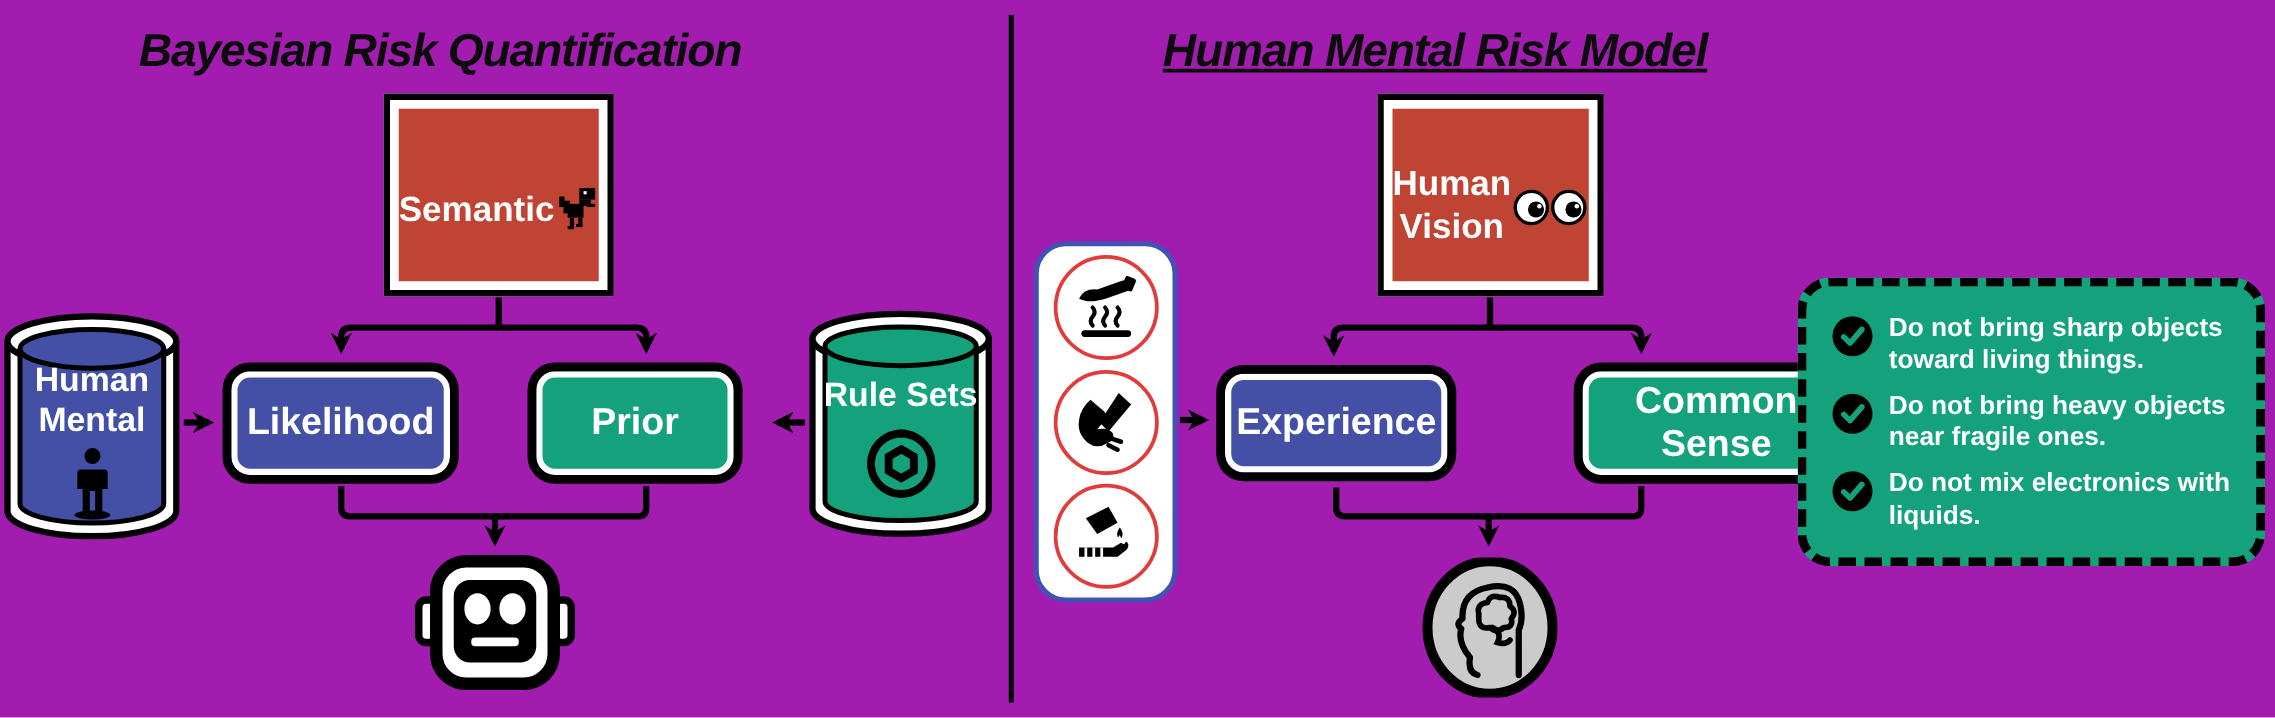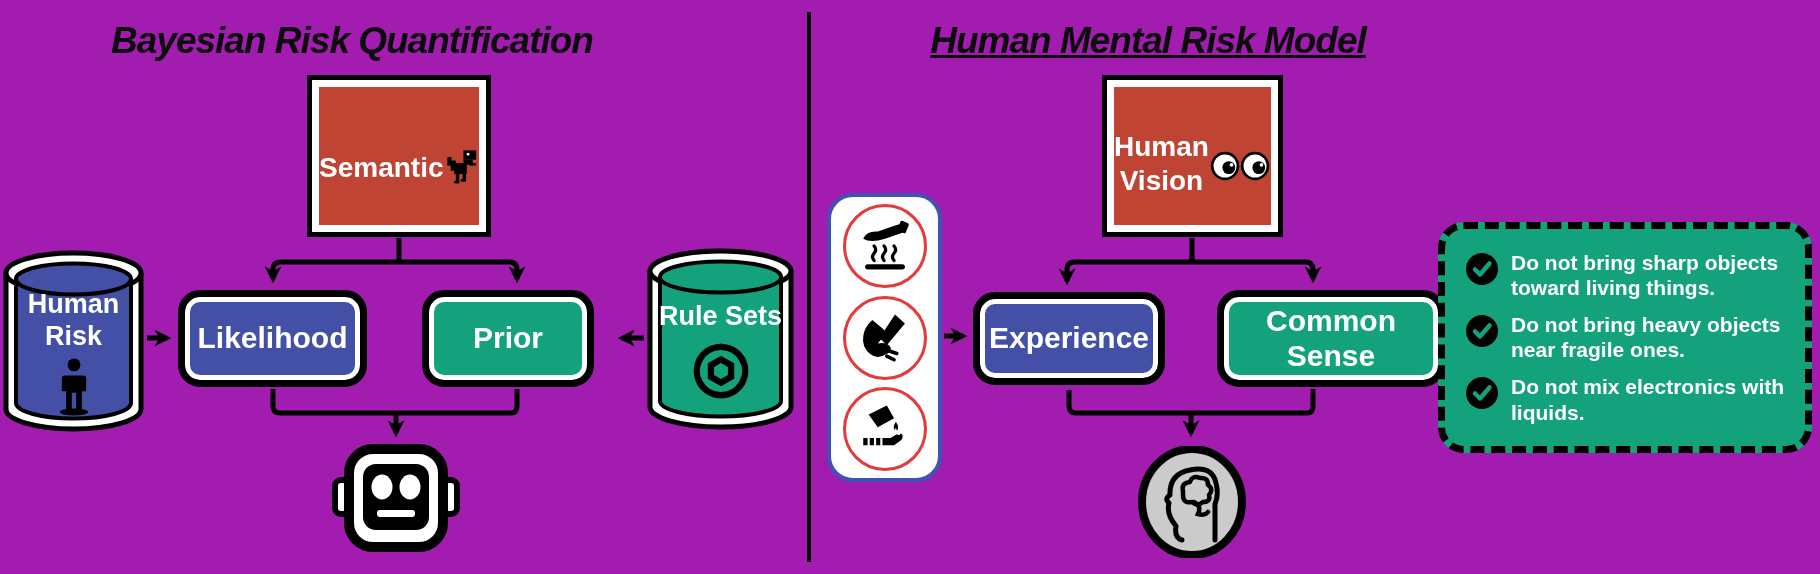--- a/index.html
+++ b/index.html
@@ -119,21 +119,21 @@
 
   <div class="abs" style="left:2px;top:250px;width:143px;height:182px;">
     <svg width="143" height="182" viewBox="0 0 143 182">
       <path d="M4,23 V159 A67.5,20 0 0 0 139,159 V23" fill="#fff" stroke="#000" stroke-width="5"></path>
       <ellipse cx="71.5" cy="23" rx="67.5" ry="20" fill="#fff" stroke="#000" stroke-width="5"></ellipse>
       <path d="M14,29 V153 A57.5,15.5 0 0 0 129,153 V29" fill="var(--blue)" stroke="#000" stroke-width="4"></path>
       <ellipse cx="71.5" cy="29" rx="57.5" ry="15.5" fill="var(--blue)" stroke="#000" stroke-width="4"></ellipse>
     </svg>
     <div class="cyl-label" style="top:38px;">
       <div>Human</div>
-      <div>Risk</div>
+      <div>Mental</div>
     </div>
     <svg class="abs" style="left:52px;top:108px;" width="40" height="58" viewBox="0 0 28 40">
       <ellipse cx="14" cy="37.5" rx="10" ry="2.5" fill="#000"></ellipse>
       <circle cx="14" cy="4.5" r="4.5" fill="#000"></circle>
       <path d="M7.5,12 h13 a2,2 0 0 1 2,2 v9 h-3 v13 h-4 v-12 h-3 v12 h-4 v-13 h-3 v-9 a2,2 0 0 1 2,-2 z" fill="#000"></path>
     </svg>
   </div>
 
   <div class="node blue" style="left:178px;top:290px;width:189px;height:97px;">
     <span>Likelihood</span>
@@ -230,21 +230,21 @@
         </g>
         <path d="M40,36 l4,-5 l2,5 l5,-2 l-3,5 Z" fill="#fff"></path>
       </svg>
     </div>
   </div>
 
   <div class="node blue" style="left:973px;top:292px;width:192px;height:93px;">
     <span>Experience</span>
   </div>
 
-  <div class="node green" style="left:1217px;top:290px;width:228px;height:97px;">
+  <div class="node green" style="left:1259px;top:290px;width:228px;height:97px;">
     <span>Common</span>
     <span>Sense</span>
   </div>
 
   <div class="rules-box">
     <div class="rule-item">
       <svg class="rule-bullet" width="34" height="34" viewBox="0 0 34 34">
         <circle cx="17" cy="17" r="16" fill="#000"></circle>
         <path d="M10,17.5 l5,5 l9.5,-11" stroke="var(--green)" stroke-width="4.5" fill="none" stroke-linecap="round" stroke-linejoin="round"></path>
       </svg>

